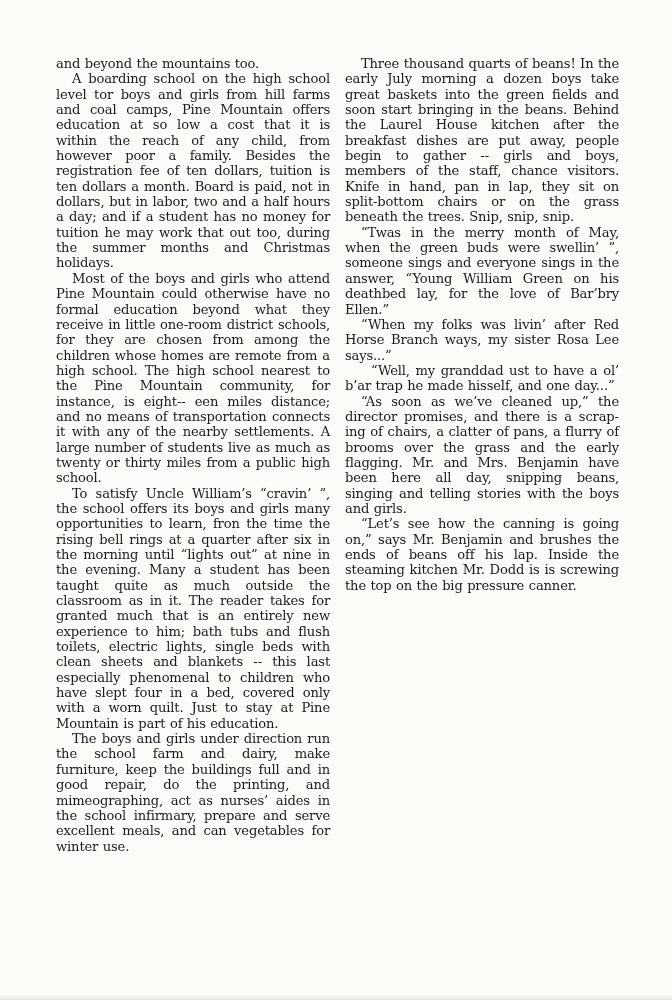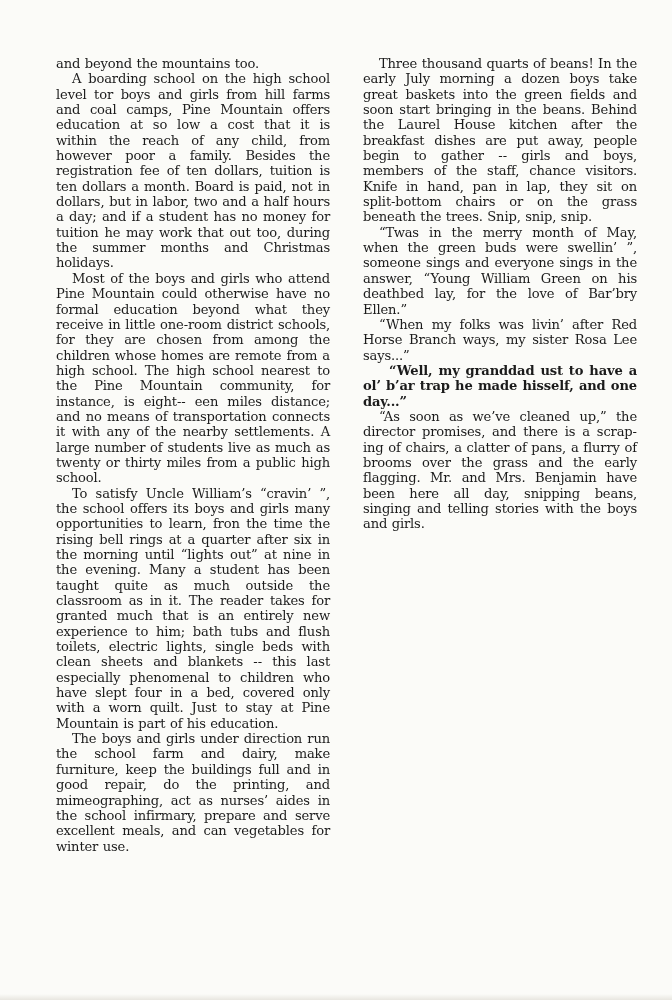--- a/index.html
+++ b/index.html
@@ -25,28 +25,28 @@
       position: absolute;
       top: 56px;
       width: 274px;
       font-size: 13.1px;
       line-height: 15.35px;
       text-align: justify;
       letter-spacing: -0.15px;
       word-spacing: 0.5px;
     }
     .col-left { left: 56px; }
-    .col-right { left: 363px; }
+    .col-right { left: 345px; }
     .para {
       margin: 0;
       text-indent: 16px;
       hyphens: manual;
     }
     .para.no-indent { text-indent: 0; }
-    .para.extra-indent { text-indent: 26px; font-weight: bold; }
+    .para.extra-indent { text-indent: 26px; }
     .bottom-edge {
       position: absolute;
       left: 0; bottom: 0;
       width: 672px; height: 6px;
       background: linear-gradient(#fbfbf8, #e8e6e0);
     }
   </style>
 </head>
 <body>
 
@@ -59,16 +59,17 @@
     <p class="para">To satisfy Uncle William’s “cra­vin’ ”, the school offers its boys and girls many opportunities to learn, fron the time the rising bell rings at a quarter after six in the morning until “lights out” at nine in the eve­ning. Many a student has been taught quite as much outside the classroom as in it. The reader takes for granted much that is an entirely new exper­ience to him; bath tubs and flush toi­lets, electric lights, single beds with clean sheets and blankets -- this last especially phenomenal to children who have slept four in a bed, covered only with a worn quilt. Just to stay at Pine Mountain is part of his education.</p>
     <p class="para">The boys and girls under direction run the school farm and dairy, make furniture, keep the buildings full and in good repair, do the printing, and mimeographing, act as nurses’ aides in the school infirmary, prepare and serve excellent meals, and can vegetables for winter use.</p>
   </div>
 
   <div class="column col-right">
     <p class="para">Three thousand quarts of beans! In the early July morning a dozen boys take great baskets into the green fields and soon start bringing in the beans. Behind the Laurel House kitchen after the breakfast dishes are put away, people begin to gather -- girls and boys, members of the staff, chance visitors. Knife in hand, pan in lap, they sit on split-bottom chairs or on the grass beneath the trees. Snip, snip, snip.</p>
     <p class="para">“Twas in the merry month of May, when the green buds were swellin’ ”, someone sings and everyone sings in the answer, “Young William Green on his deathbed lay, for the love of Bar’bry Ellen.”</p>
     <p class="para">“When my folks was livin’ after Red Horse Branch ways, my sister Rosa Lee says...”</p>
     <p class="para extra-indent">“Well, my granddad ust to have a ol’ b’ar trap he made hisself, and one day...”</p>
     <p class="para">“As soon as we’ve cleaned up,” the director promises, and there is a scrap­ing of chairs, a clatter of pans, a flur­ry of brooms over the grass and the early flagging. Mr. and Mrs. Benjamin have been here all day, snipping beans, singing and telling stories with the boys and girls.</p>
+    <p class="para">“Let’s see how the canning is going on,” says Mr. Benjamin and brushes the ends of beans off his lap. Inside the steaming kitchen Mr. Dodd is is screwing the top on the big pres­sure canner.</p>
   </div>
 
   <div class="bottom-edge"></div>
 </div>
 
 </body></html>

